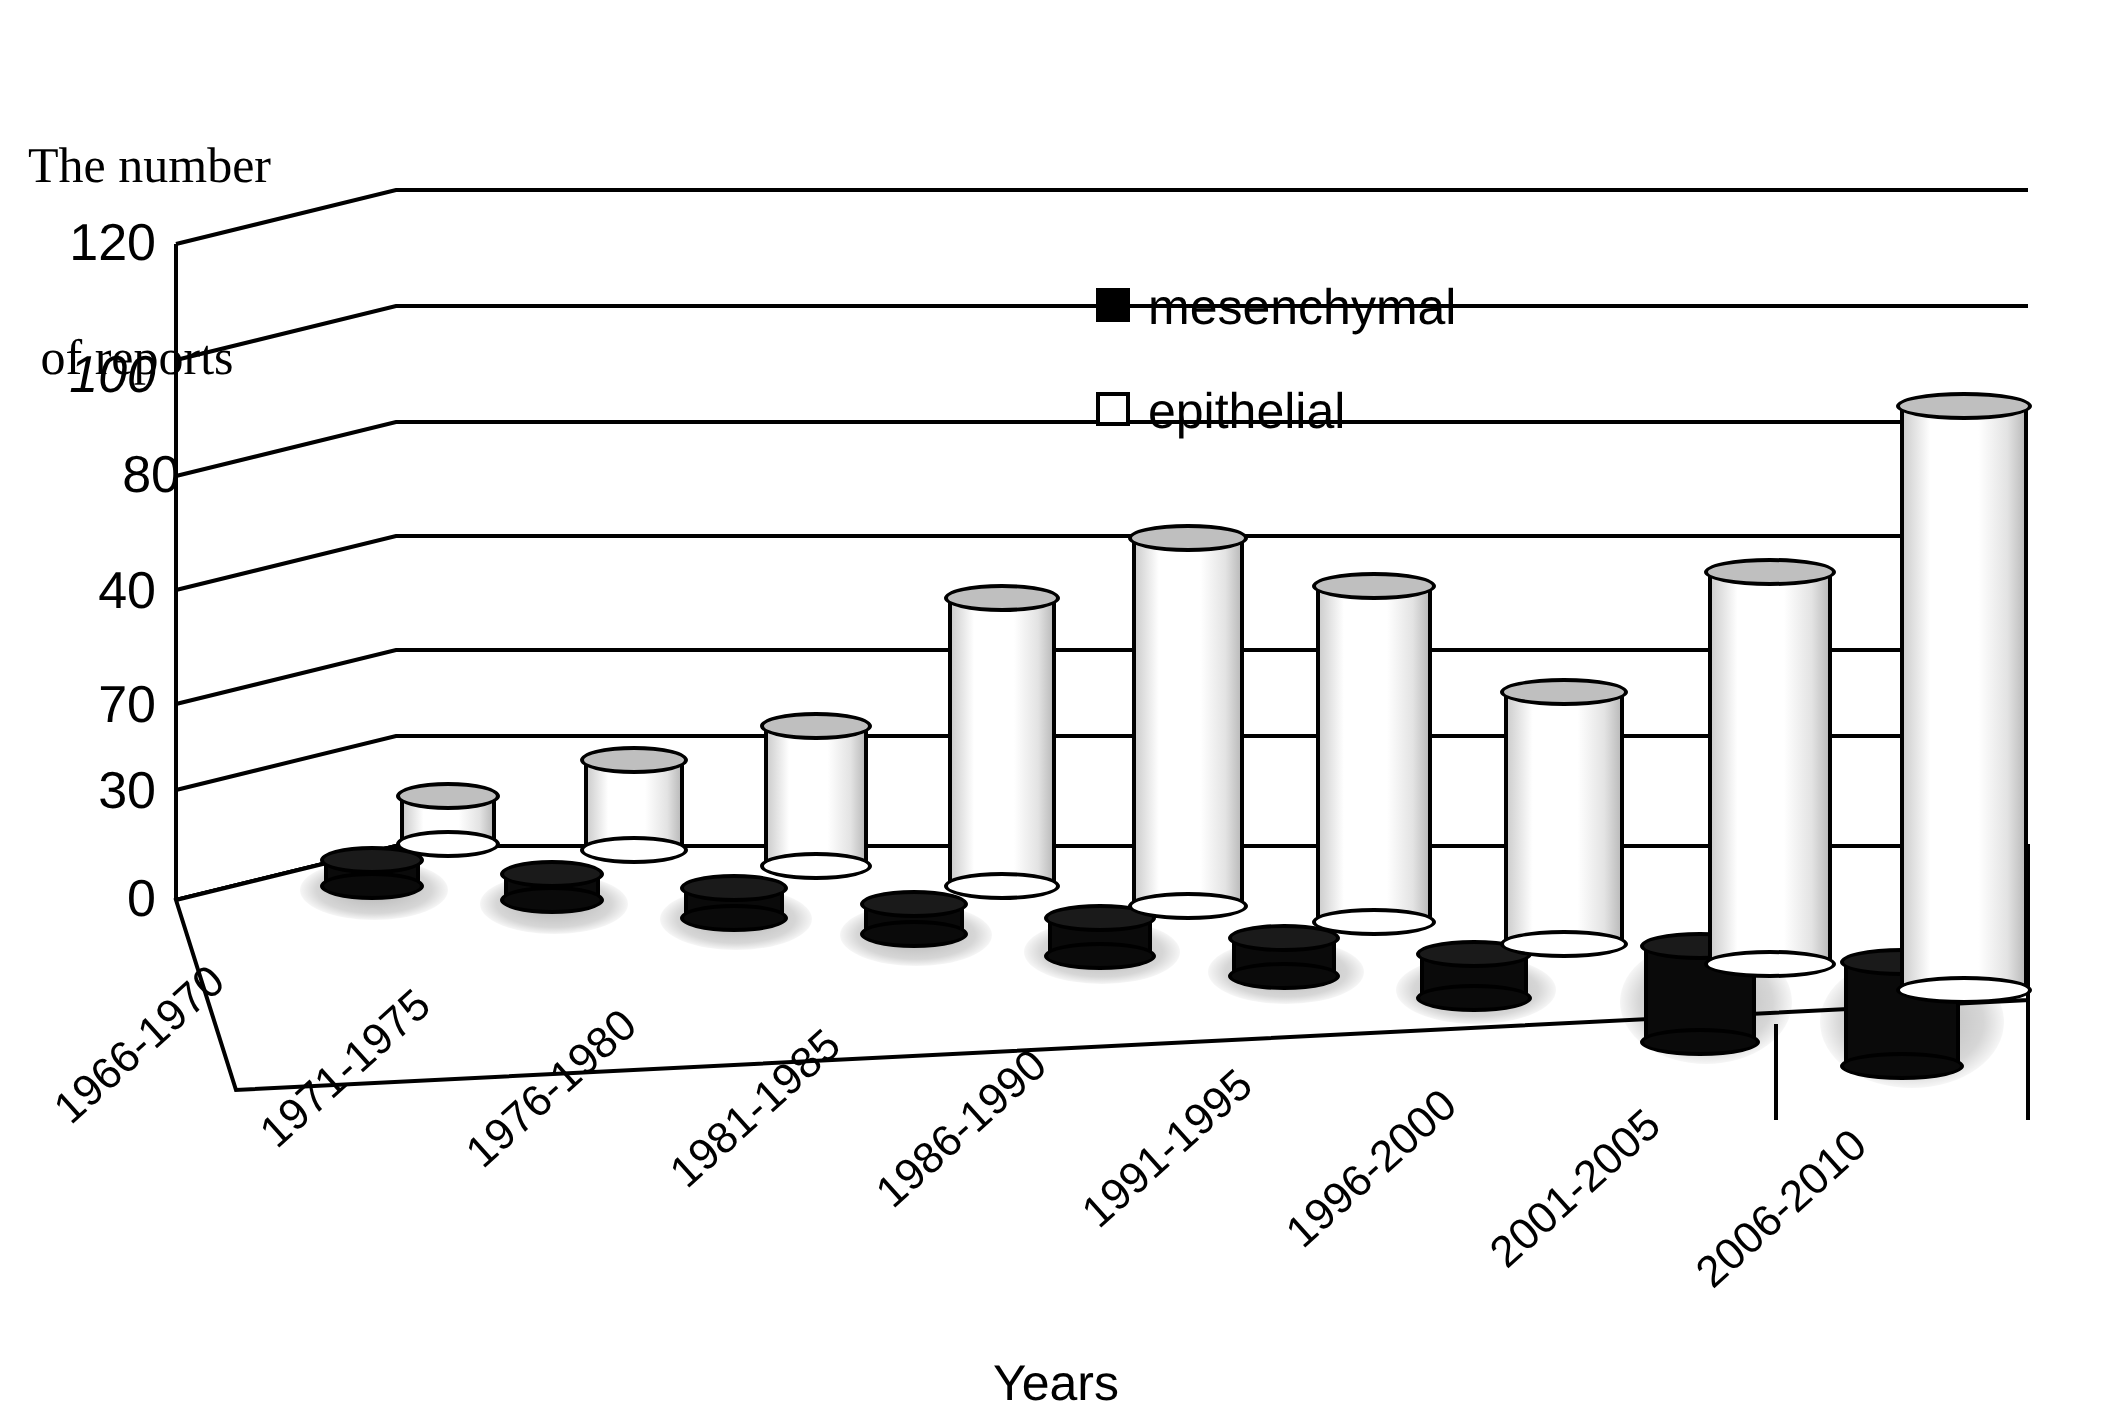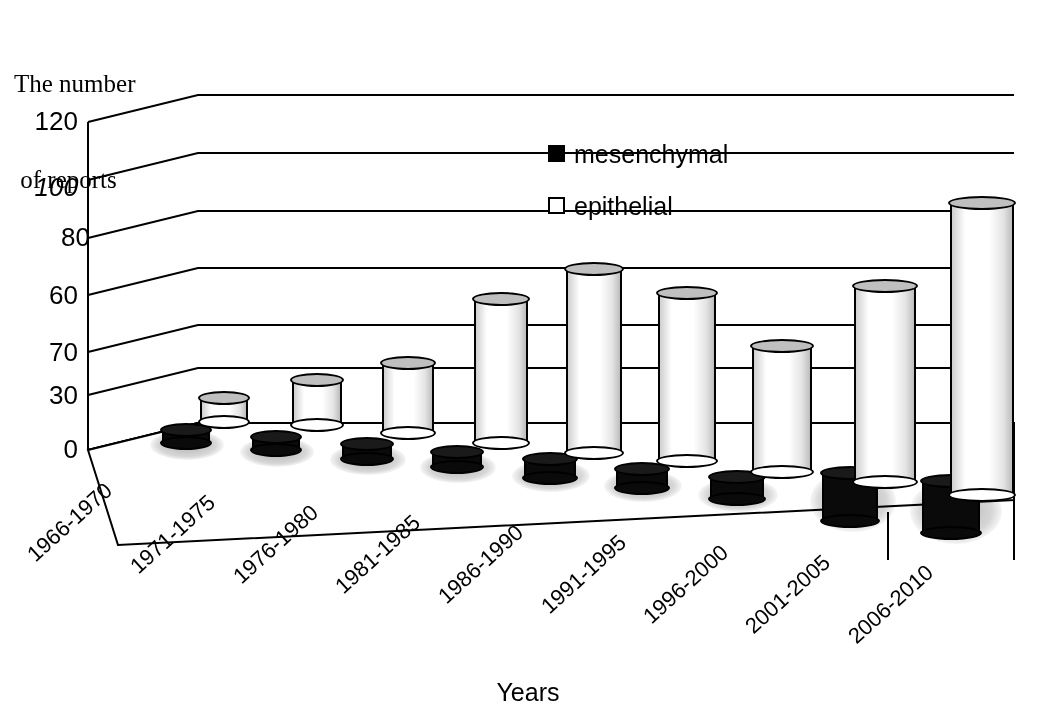--- a/index.html
+++ b/index.html
@@ -158,21 +158,21 @@
 
     <line x1="1014" y1="423" x2="1014" y2="500" stroke="#000000" stroke-width="2"></line>
 
     <line x1="1014" y1="500" x2="1014" y2="560" stroke="#000000" stroke-width="2"></line>
     <line x1="888" y1="512" x2="888" y2="560" stroke="#000000" stroke-width="2"></line>
   </svg>
 
   <div class="ytick" style="left:8px; top:106px;">120</div>
   <div class="ytick" style="left:8px; top:172px;font-style:italic;">100</div>
   <div class="ytick" style="left:20px; top:222px;">80</div>
-  <div class="ytick" style="left:8px; top:280px;">60</div>
+  <div class="ytick" style="left:8px; top:280px;">40</div>
   <div class="ytick" style="left:8px; top:337px;">70</div>
   <div class="ytick" style="left:8px; top:380px;">30</div>
   <div class="ytick" style="left:8px; top:434px;">0</div>
 
   <div class="legend-item" style="left:548px; top:140px;">
     <span class="legend-swatch swatch-mes"></span><span>mesenchymal</span>
   </div>
   <div class="legend-item" style="left:548px; top:192px;">
     <span class="legend-swatch swatch-epi"></span><span>epithelial</span>
   </div>

